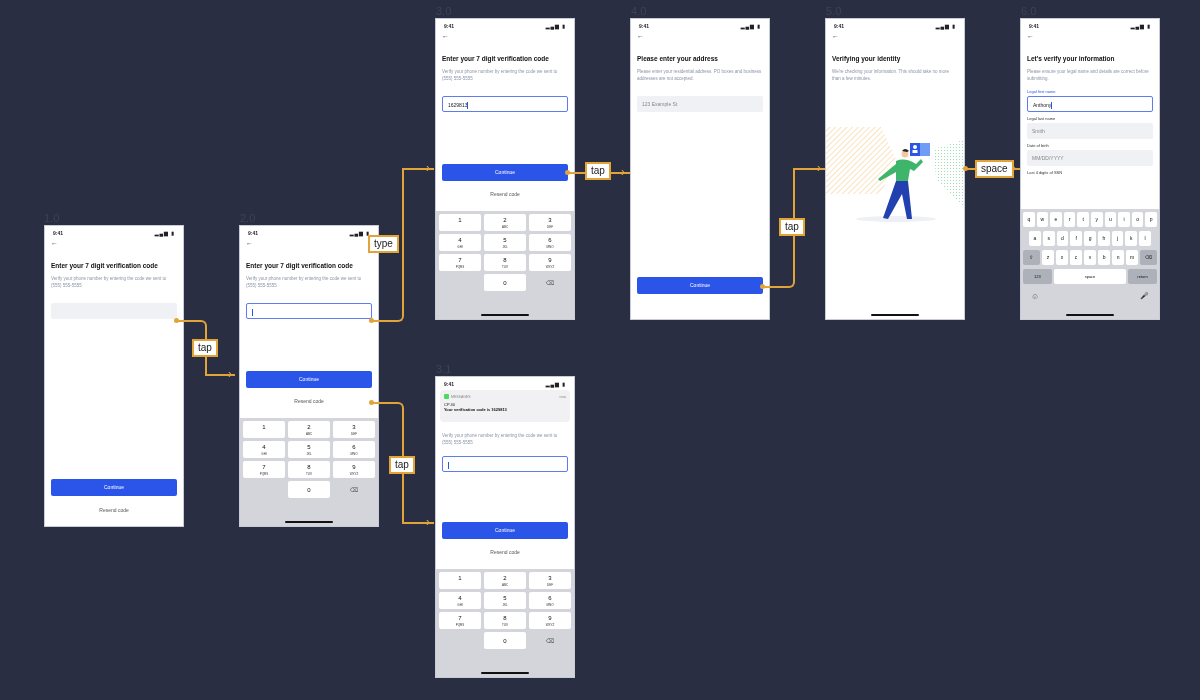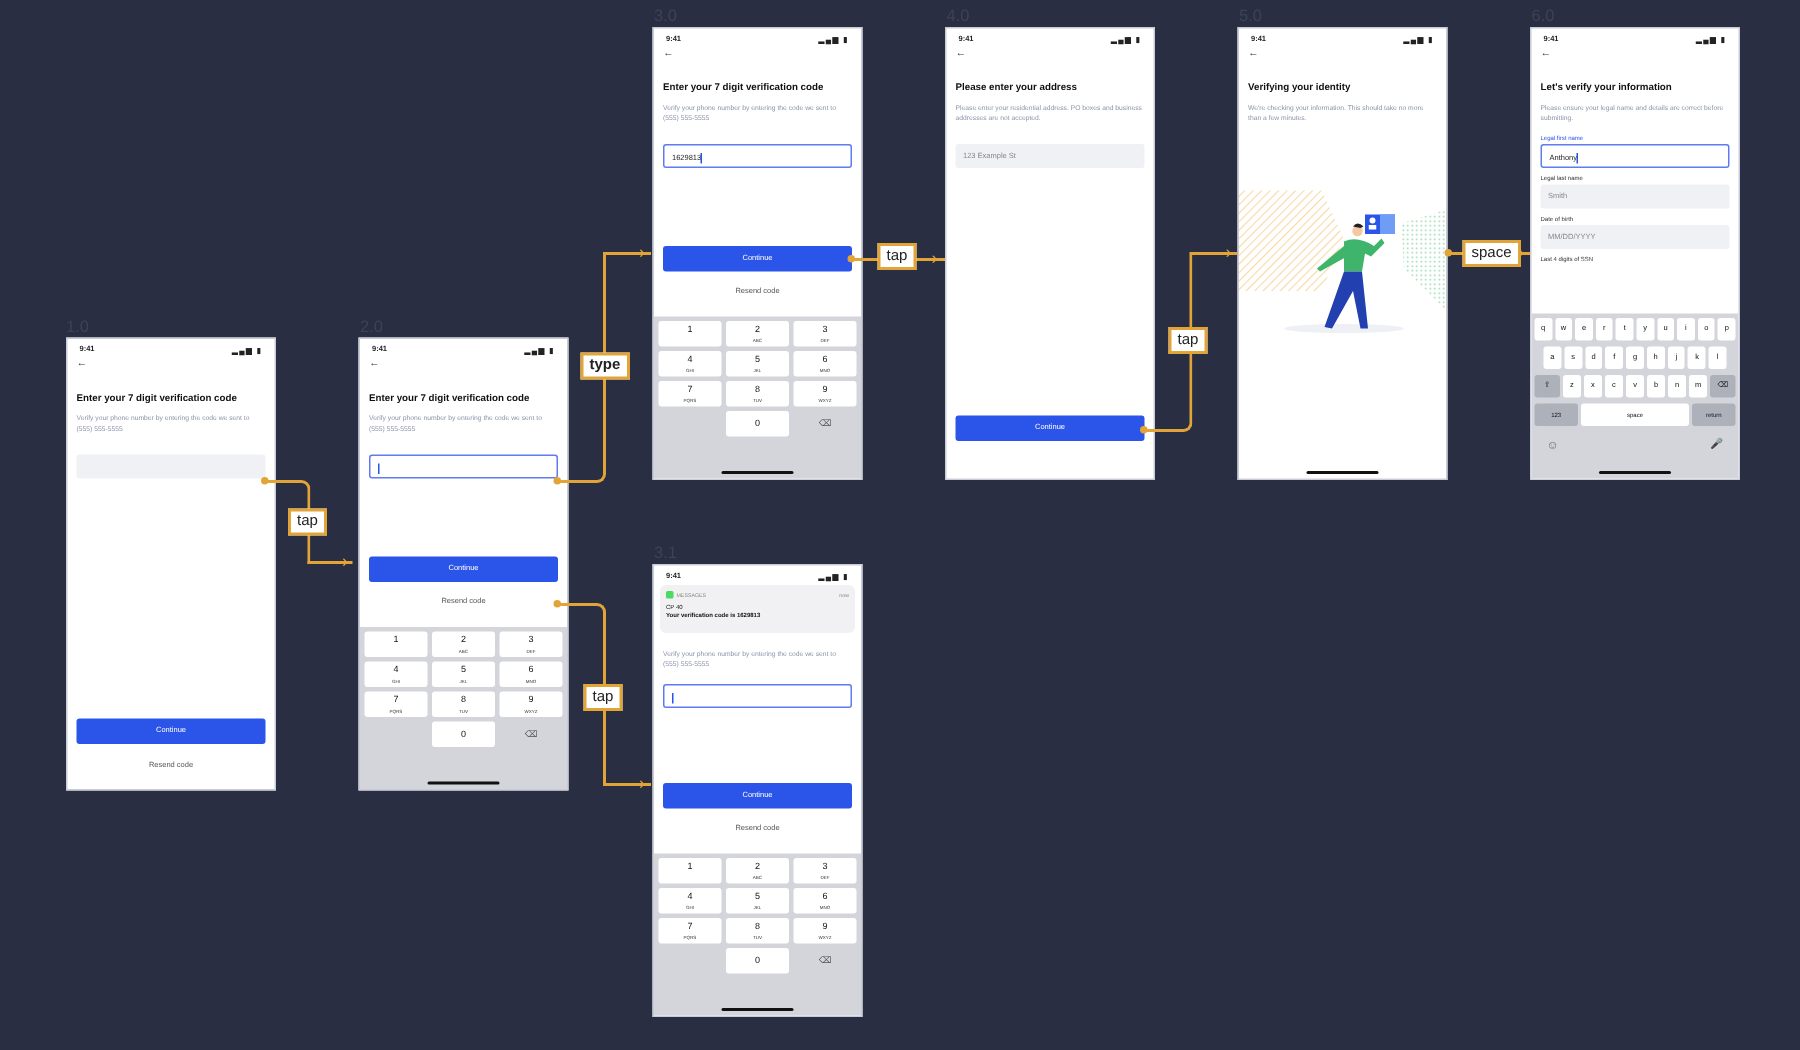--- a/index.html
+++ b/index.html
@@ -289,21 +289,21 @@
 <div class="dot" style="left:174px;top:318px;"></div>
 <div class="conn" style="left:177px;top:320px;width:30px;height:56px;border-top-width:2px;border-right-width:2px;border-radius:0 6px 0 0;"></div>
 <div class="conn" style="left:205px;top:374px;width:30px;height:2px;border-top-width:2px;"></div>
 <div class="arrow" style="left:228px;top:368px;">›</div>
 <div class="tag" style="left:192px;top:339px;">tap</div>
 
 <div class="dot" style="left:369px;top:318px;"></div>
 <div class="conn" style="left:372px;top:168px;width:32px;height:154px;border-bottom-width:2px;border-right-width:2px;border-radius:0 0 6px 0;"></div>
 <div class="conn" style="left:402px;top:168px;width:32px;height:2px;border-top-width:2px;"></div>
 <div class="arrow" style="left:426px;top:162px;">›</div>
-<div class="tag" style="left:387px;top:235px;font-weight:bold;">type</div>
+<div class="tag" style="left:368px;top:235px;">type</div>
 
 <div class="dot" style="left:369px;top:400px;"></div>
 <div class="conn" style="left:372px;top:402px;width:32px;height:122px;border-top-width:2px;border-right-width:2px;border-radius:0 6px 0 0;"></div>
 <div class="conn" style="left:402px;top:522px;width:32px;height:2px;border-top-width:2px;"></div>
 <div class="arrow" style="left:426px;top:516px;">›</div>
 <div class="tag" style="left:389px;top:456px;">tap</div>
 
 <div class="dot" style="left:565px;top:170px;"></div>
 <div class="conn" style="left:568px;top:172px;width:62px;height:2px;border-top-width:2px;"></div>
 <div class="arrow" style="left:621px;top:166px;">›</div>

